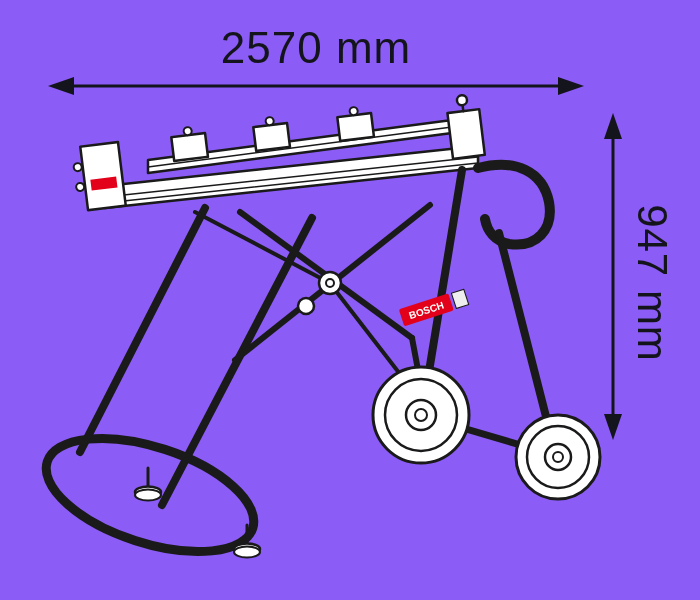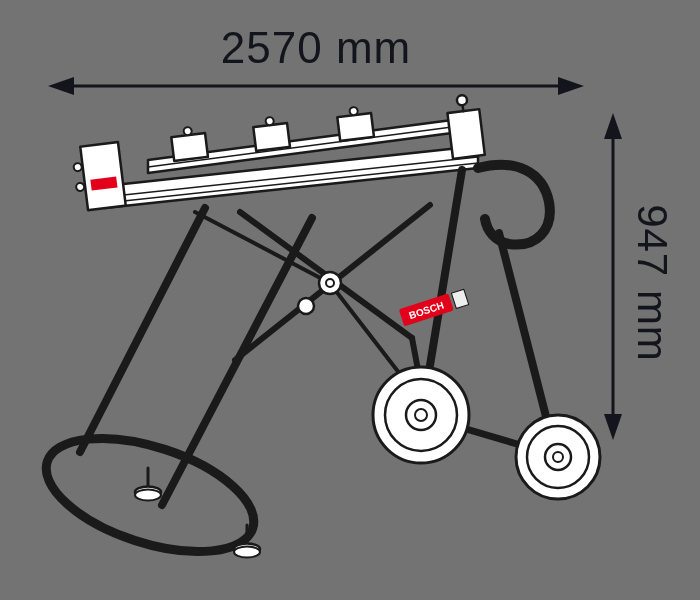--- a/index.html
+++ b/index.html
@@ -1,20 +1,20 @@
 <!DOCTYPE html>
 <html><head>
 <meta charset="utf-8">
 <style>
   html, body { margin: 0; padding: 0; background: #ffffff; }
   .canvas {
     position: relative;
     width: 700px;
     height: 600px;
-    background: #737373;
+    background: #8b5cf6;
     overflow: hidden;
     font-family: "Liberation Sans", sans-serif;
   }
   .drawing-svg {
     position: absolute;
     left: 0; top: 0;
     width: 700px; height: 600px;
   }
   .dim-label {
     position: absolute;

